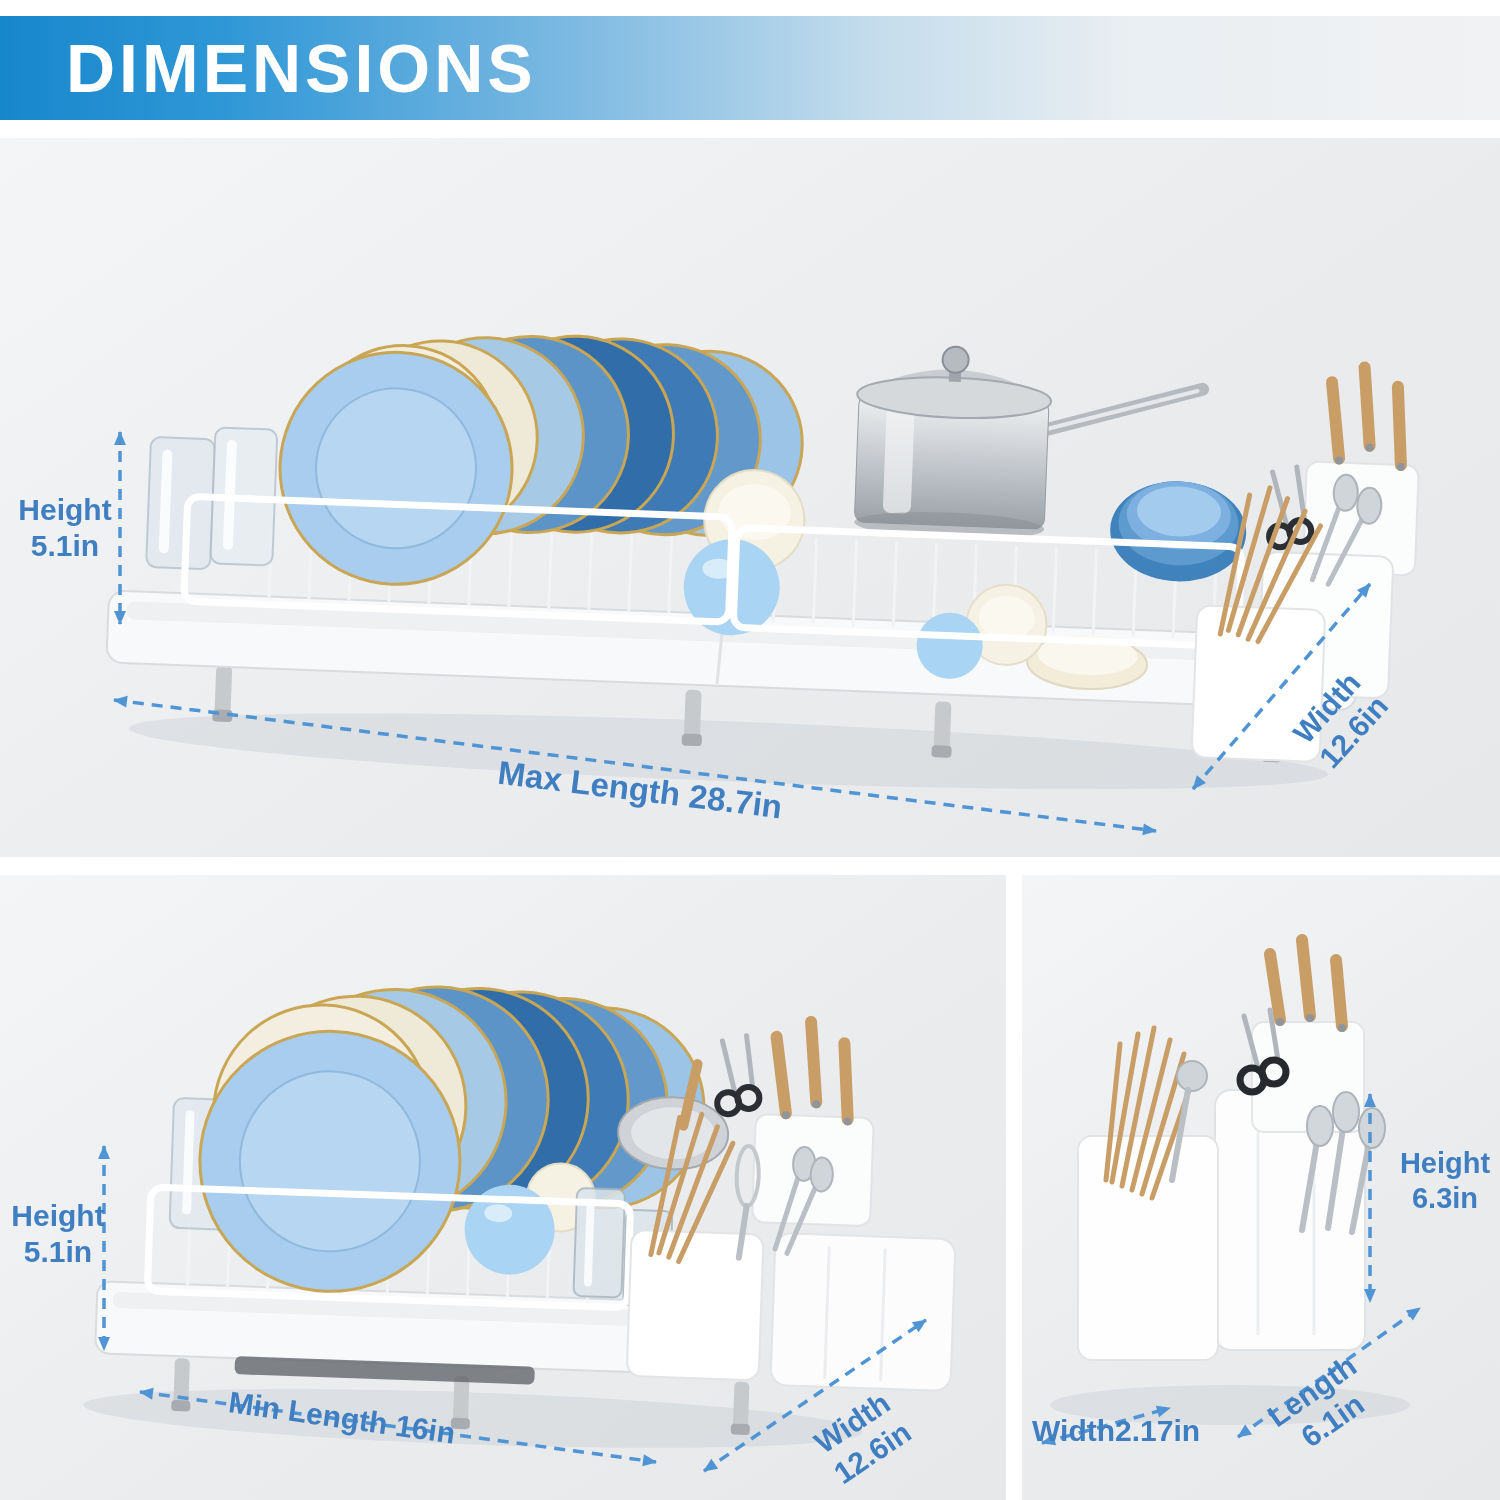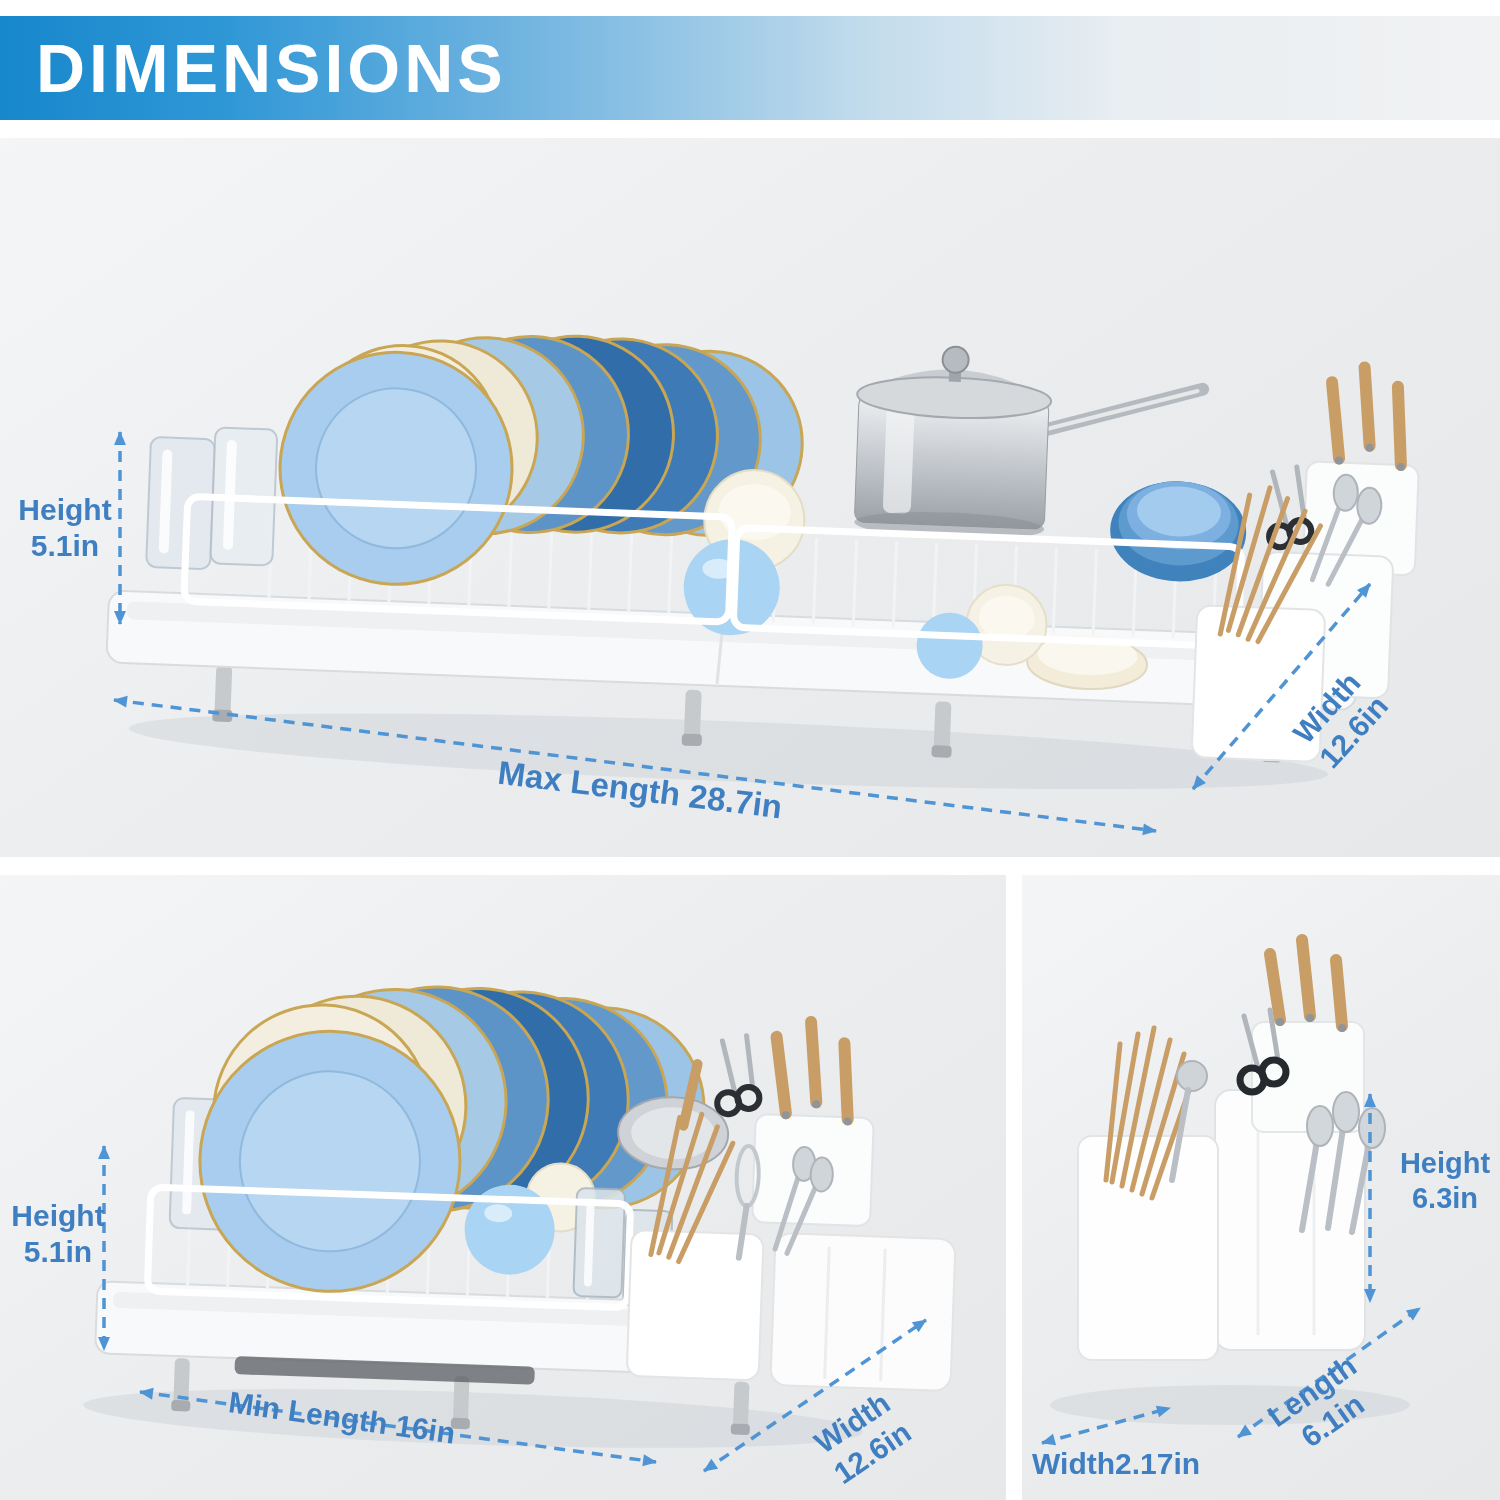--- a/index.html
+++ b/index.html
@@ -16,39 +16,39 @@
   }
   .panel-top { left:0; top:138px; width:1500px; height:719px; }
   .panel-bl  { left:0; top:875px; width:1006px; height:625px; }
   .panel-br  { left:1022px; top:875px; width:478px; height:625px; }
   .banner {
     position:absolute; left:0; top:16px; width:1500px; height:104px;
     background:linear-gradient(90deg,#1787cc 0%,#2f97d6 15%,#7cb9e2 38%,#c3dcec 58%,#e9eef2 75%,#f1f2f3 100%);
   }
   .banner h1 {
     font-size:68px; font-weight:800; color:#ffffff;
-    letter-spacing:4px; line-height:104px; padding-left:36px;
+    letter-spacing:4px; line-height:104px; padding-left:66px;
   }
   svg.illus, svg.arrows { position:absolute; }
   svg.arrows { left:0; top:0; pointer-events:none; }
   .dim-label {
     position:absolute; color:#3f7fc1; font-weight:700;
     font-size:30px; text-align:center; line-height:1.2;
     transform-origin:center center;
   }
   .dim-label span { display:block; }
   .lbl-height-top  { left:15px;  top:492px;  width:100px; }
   .lbl-max-length  { left:455px; top:770px;  width:370px; font-size:33px; transform:rotate(7deg); }
   .lbl-width-top   { left:1253px;top:684px;  width:175px; transform:rotate(-48deg); }
   .lbl-height-bl   { left:8px;   top:1198px; width:100px; }
   .lbl-min-length  { left:222px; top:1400px; width:240px; transform:rotate(8deg); }
   .lbl-width-bl    { left:780px; top:1402px; width:165px; transform:rotate(-34deg); }
   .lbl-height-br   { left:1394px;top:1146px; width:102px; font-size:29px; }
   .lbl-length-br   { left:1240px;top:1370px; width:165px; transform:rotate(-35deg); }
-  .lbl-width-br    { left:1032px;top:1446px; width:155px; }
+  .lbl-width-br    { left:1032px;top:1413px; width:155px; }
 </style>
 </head>
 <body>
 
 <div class="panel panel-top"></div>
 <div class="panel panel-bl"></div>
 <div class="panel panel-br"></div>
 
 <header class="banner">
   <h1>DIMENSIONS</h1>

